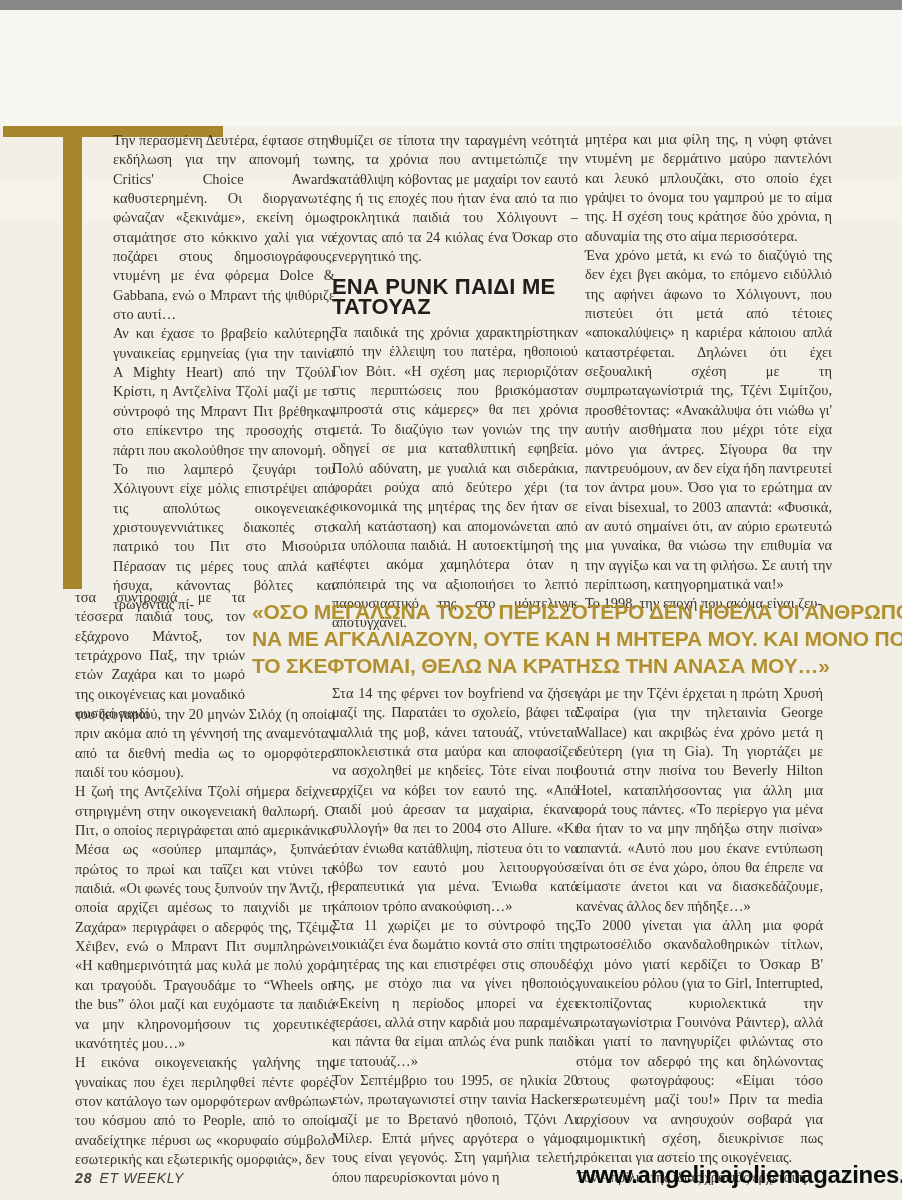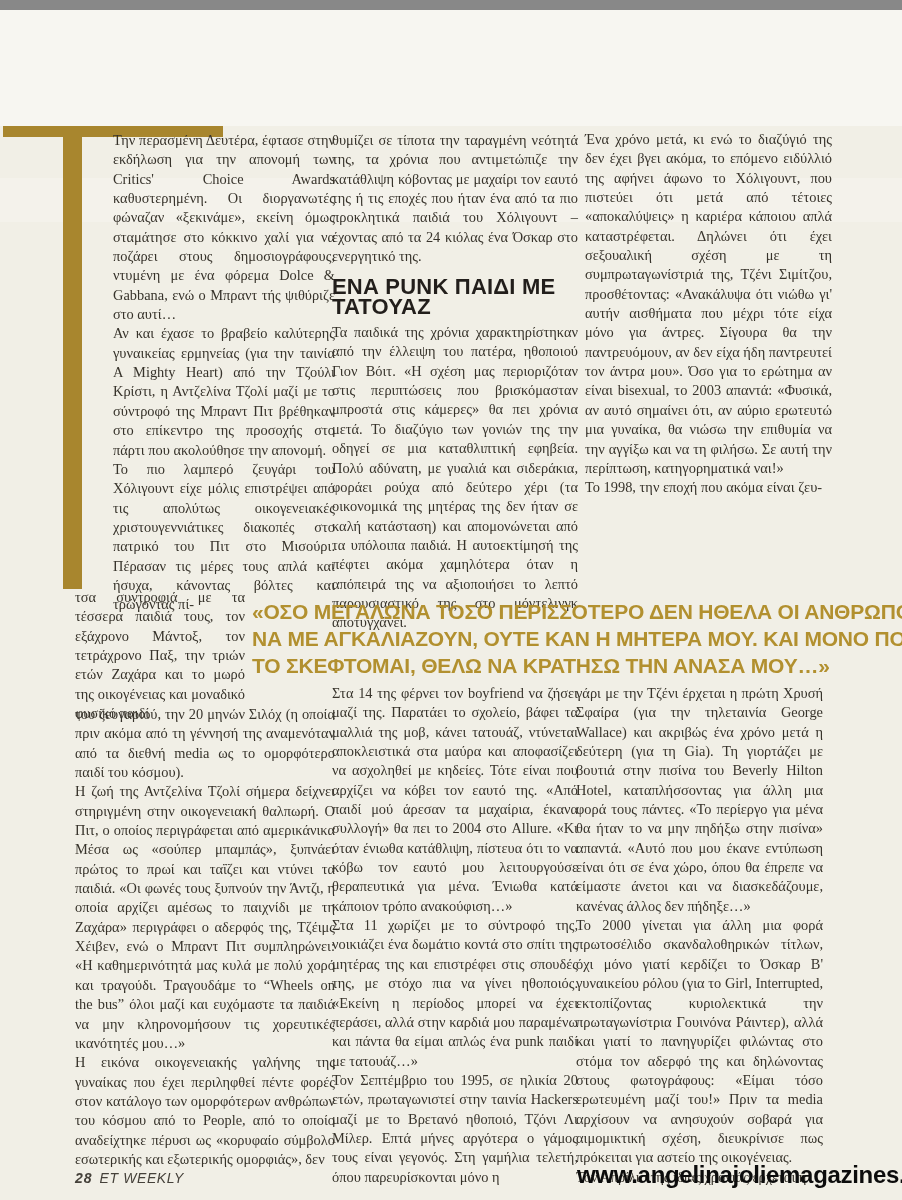--- a/index.html
+++ b/index.html
@@ -96,20 +96,21 @@
     <p class="section-heading">ΕΝΑ PUNK ΠΑΙΔΙ ΜΕ ΤΑΤΟΥΑΖ</p>
     <p>Τα παιδικά της χρόνια χαρακτηρίστηκαν από την έλλειψη του πατέρα, ηθοποιού Γιον Βόιτ. «Η σχέση μας περιοριζόταν στις περιπτώσεις που βρισκόμασταν μπροστά στις κάμερες» θα πει χρόνια μετά. Το διαζύγιο των γονιών της την οδηγεί σε μια καταθλιπτική εφηβεία. Πολύ αδύνατη, με γυαλιά και σιδεράκια, φοράει ρούχα από δεύτερο χέρι (τα οικονομικά της μητέρας της δεν ήταν σε καλή κατάσταση) και απομονώνεται από τα υπόλοιπα παιδιά. Η αυτοεκτίμησή της πέφτει ακόμα χαμηλότερα όταν η απόπειρά της να αξιοποιήσει το λεπτό παρουσιαστικό της στο μόντελινγκ αποτυγχάνει.</p>
   </div>
   <div class="col c2b">
     <p>Στα 14 της φέρνει τον boyfriend να ζήσει μαζί της. Παρατάει το σχολείο, βάφει τα μαλλιά της μοβ, κάνει τατουάζ, ντύνεται αποκλειστικά στα μαύρα και αποφασίζει να ασχοληθεί με κηδείες. Τότε είναι που αρχίζει να κόβει τον εαυτό της. «Από παιδί μού άρεσαν τα μαχαίρια, έκανα συλλογή» θα πει το 2004 στο Allure. «Κι όταν ένιωθα κατάθλιψη, πίστευα ότι το να κόβω τον εαυτό μου λειτουργούσε θεραπευτικά για μένα. Ένιωθα κατά κάποιον τρόπο ανακούφιση…»</p>
     <p>Στα 11 χωρίζει με το σύντροφό της, νοικιάζει ένα δωμάτιο κοντά στο σπίτι της μητέρας της και επιστρέφει στις σπουδές της, με στόχο πια να γίνει ηθοποιός. «Εκείνη η περίοδος μπορεί να έχει περάσει, αλλά στην καρδιά μου παραμένω και πάντα θα είμαι απλώς ένα punk παιδί με τατουάζ…»</p>
     <p>Τον Σεπτέμβριο του 1995, σε ηλικία 20 ετών, πρωταγωνιστεί στην ταινία Hackers μαζί με το Βρετανό ηθοποιό, Τζόνι Λι Μίλερ. Επτά μήνες αργότερα ο γάμος τους είναι γεγονός. Στη γαμήλια τελετή, όπου παρευρίσκονται μόνο η</p>
   </div>
 
   <div class="col c3a">
+    <p>μητέρα και μια φίλη της, η νύφη φτάνει ντυμένη με δερμάτινο μαύρο παντελόνι και λευκό μπλουζάκι, στο οποίο έχει γράψει το όνομα του γαμπρού με το αίμα της. Η σχέση τους κράτησε δύο χρόνια, η αδυναμία της στο αίμα περισσότερα.</p>
     <p>Ένα χρόνο μετά, κι ενώ το διαζύγιό της δεν έχει βγει ακόμα, το επόμενο ειδύλλιό της αφήνει άφωνο το Χόλιγουντ, που πιστεύει ότι μετά από τέτοιες «αποκαλύψεις» η καριέρα κάποιου απλά καταστρέφεται. Δηλώνει ότι έχει σεξουαλική σχέση με τη συμπρωταγωνίστριά της, Τζένι Σιμίτζου, προσθέτοντας: «Ανακάλυψα ότι νιώθω γι' αυτήν αισθήματα που μέχρι τότε είχα μόνο για άντρες. Σίγουρα θα την παντρευόμουν, αν δεν είχα ήδη παντρευτεί τον άντρα μου». Όσο για το ερώτημα αν είναι bisexual, το 2003 απαντά: «Φυσικά, αν αυτό σημαίνει ότι, αν αύριο ερωτευτώ μια γυναίκα, θα νιώσω την επιθυμία να την αγγίξω και να τη φιλήσω. Σε αυτή την περίπτωση, κατηγορηματικά ναι!»</p>
     <p>Το 1998, την εποχή που ακόμα είναι ζευ-</p>
   </div>
   <div class="col c3b">
     <p>γάρι με την Τζένι έρχεται η πρώτη Χρυσή Σφαίρα (για την τηλεταινία George Wallace) και ακριβώς ένα χρόνο μετά η δεύτερη (για τη Gia). Τη γιορτάζει με βουτιά στην πισίνα του Beverly Hilton Hotel, καταπλήσσοντας για άλλη μια φορά τους πάντες. «Το περίεργο για μένα θα ήταν το να μην πηδήξω στην πισίνα» απαντά. «Αυτό που μου έκανε εντύπωση είναι ότι σε ένα χώρο, όπου θα έπρεπε να είμαστε άνετοι και να διασκεδάζουμε, κανένας άλλος δεν πήδηξε…»</p>
     <p>Το 2000 γίνεται για άλλη μια φορά πρωτοσέλιδο σκανδαλοθηρικών τίτλων, όχι μόνο γιατί κερδίζει το Όσκαρ Β' γυναικείου ρόλου (για το Girl, Interrupted, εκτοπίζοντας κυριολεκτικά την πρωταγωνίστρια Γουινόνα Ράιντερ), αλλά και γιατί το πανηγυρίζει φιλώντας στο στόμα τον αδερφό της και δηλώνοντας στους φωτογράφους: «Είμαι τόσο ερωτευμένη μαζί του!» Πριν τα media αρχίσουν να ανησυχούν σοβαρά για αιμομικτική σχέση, διευκρίνισε πως πρόκειται για αστείο της οικογένειας.</p>
     <p>Τον Απρίλιο της ίδιας χρονιάς έρχεται η</p>
   </div>
 
   <div class="pull-quote">

